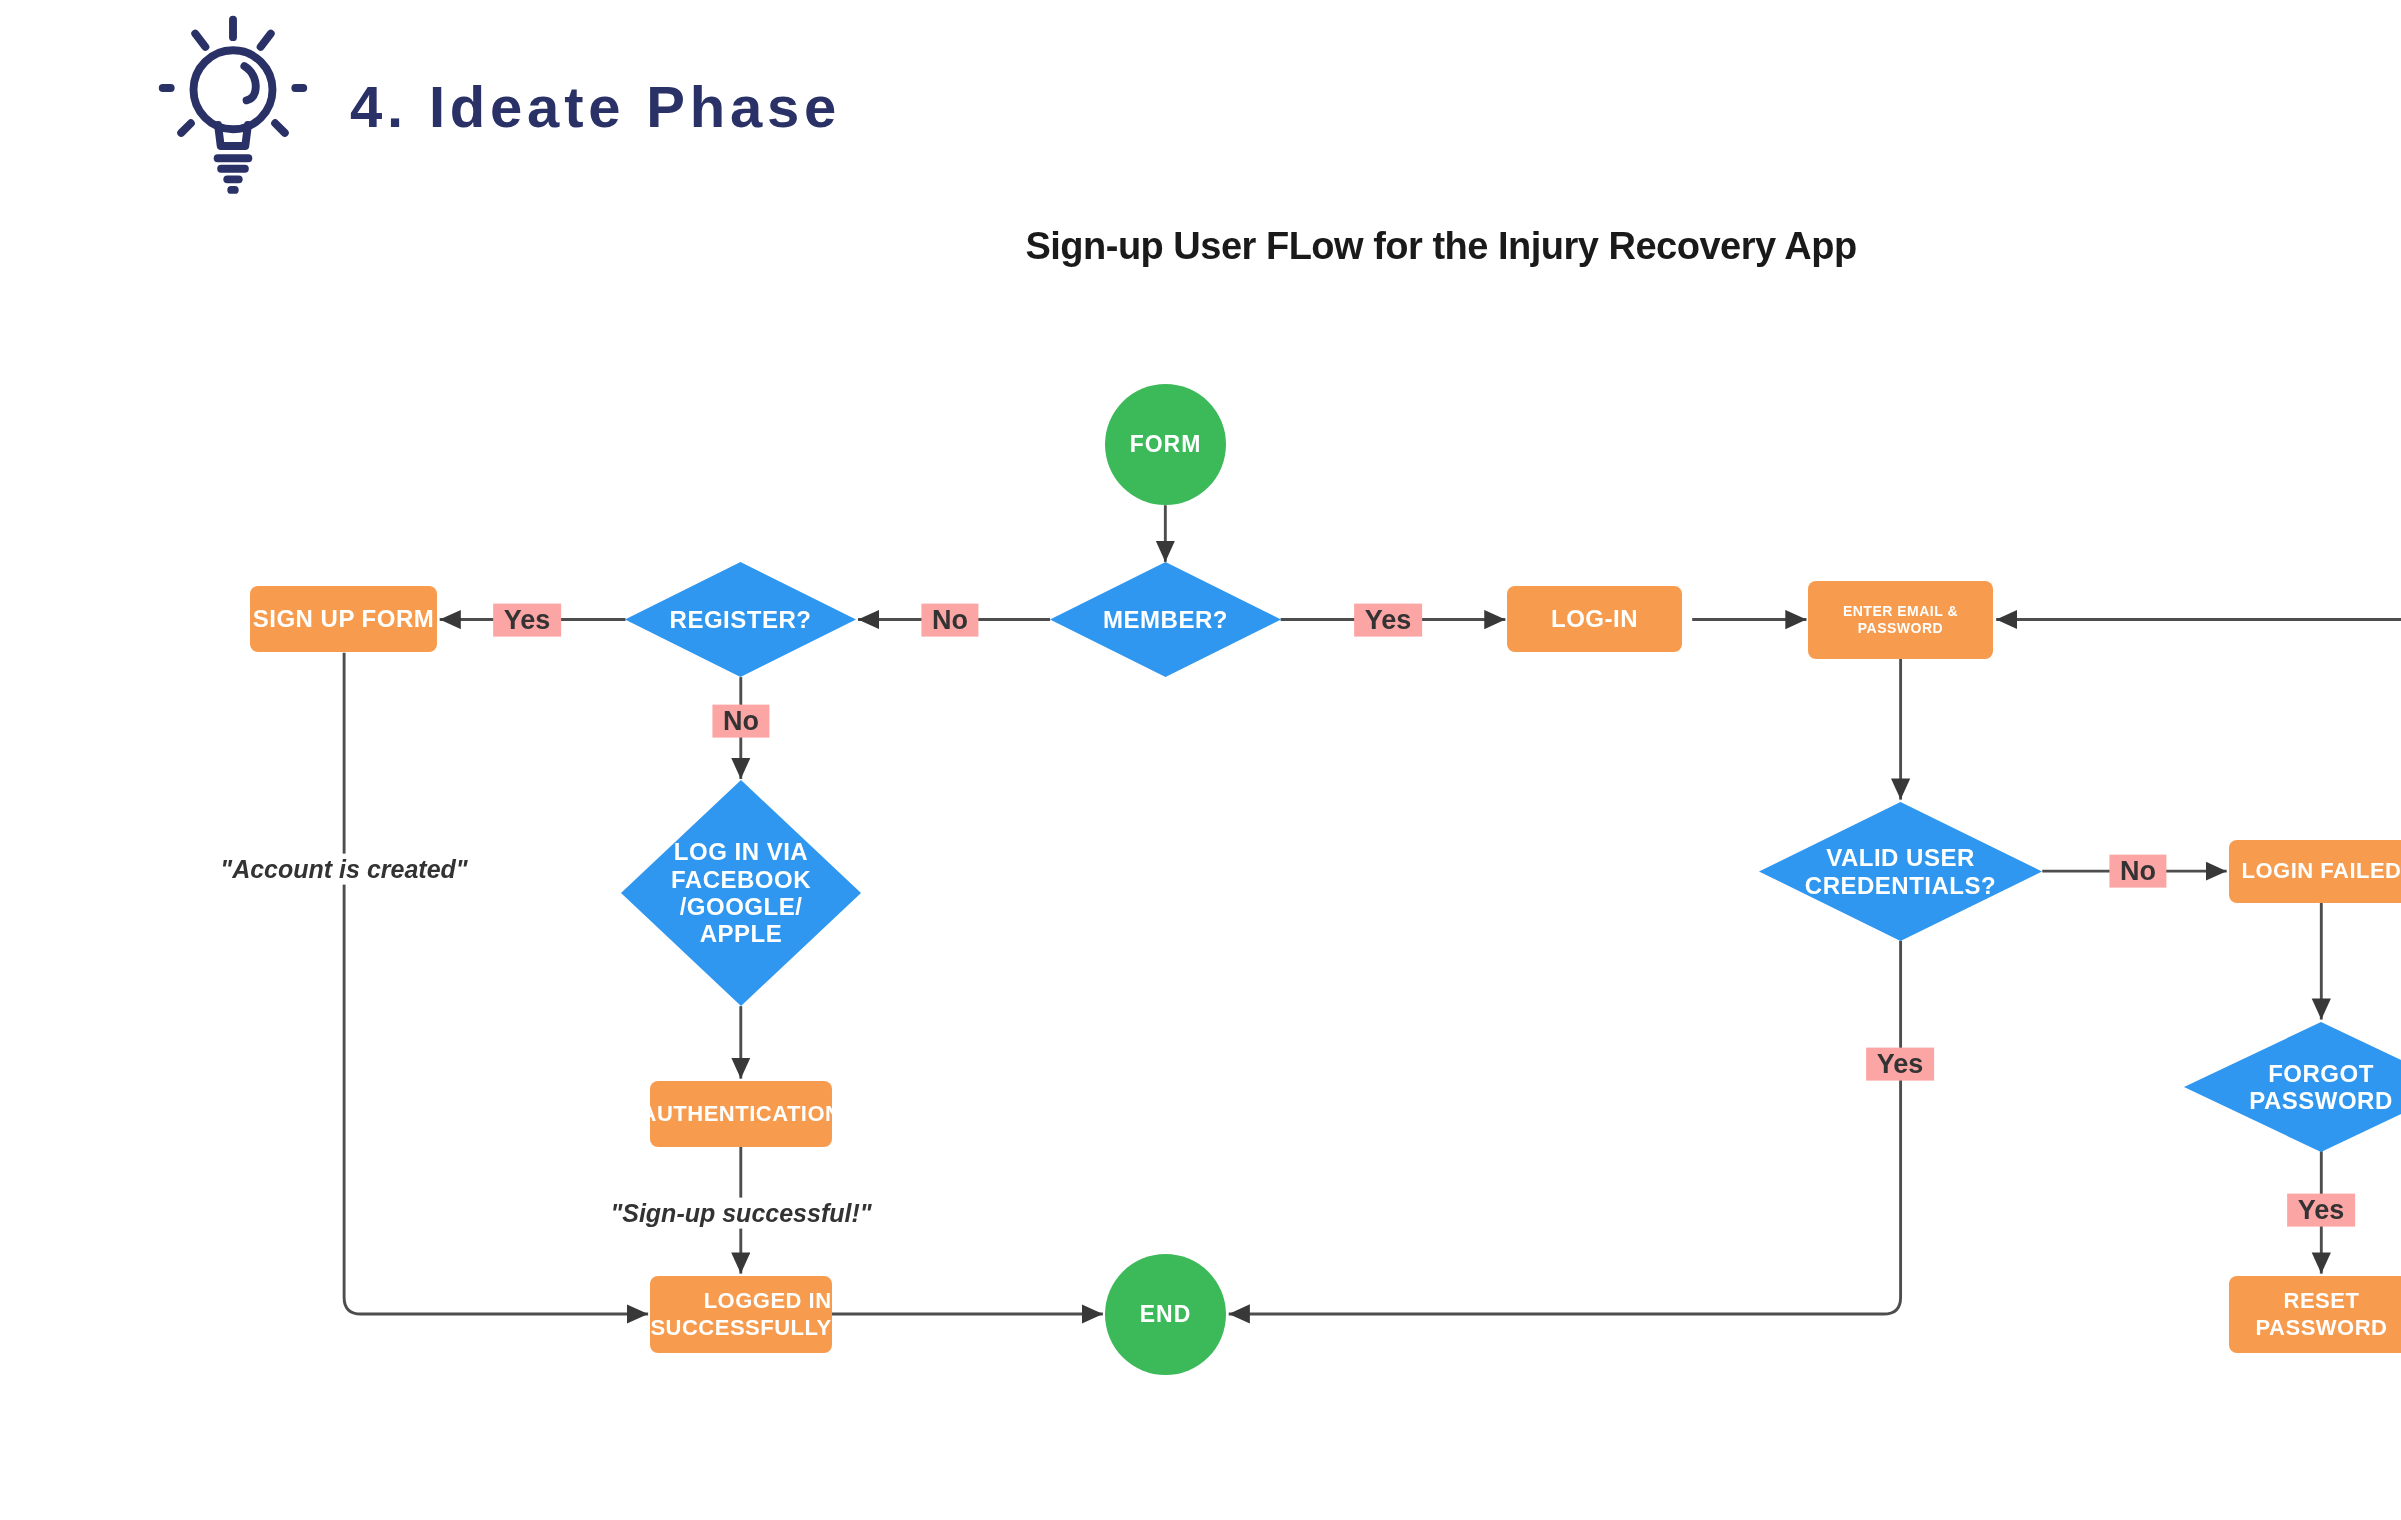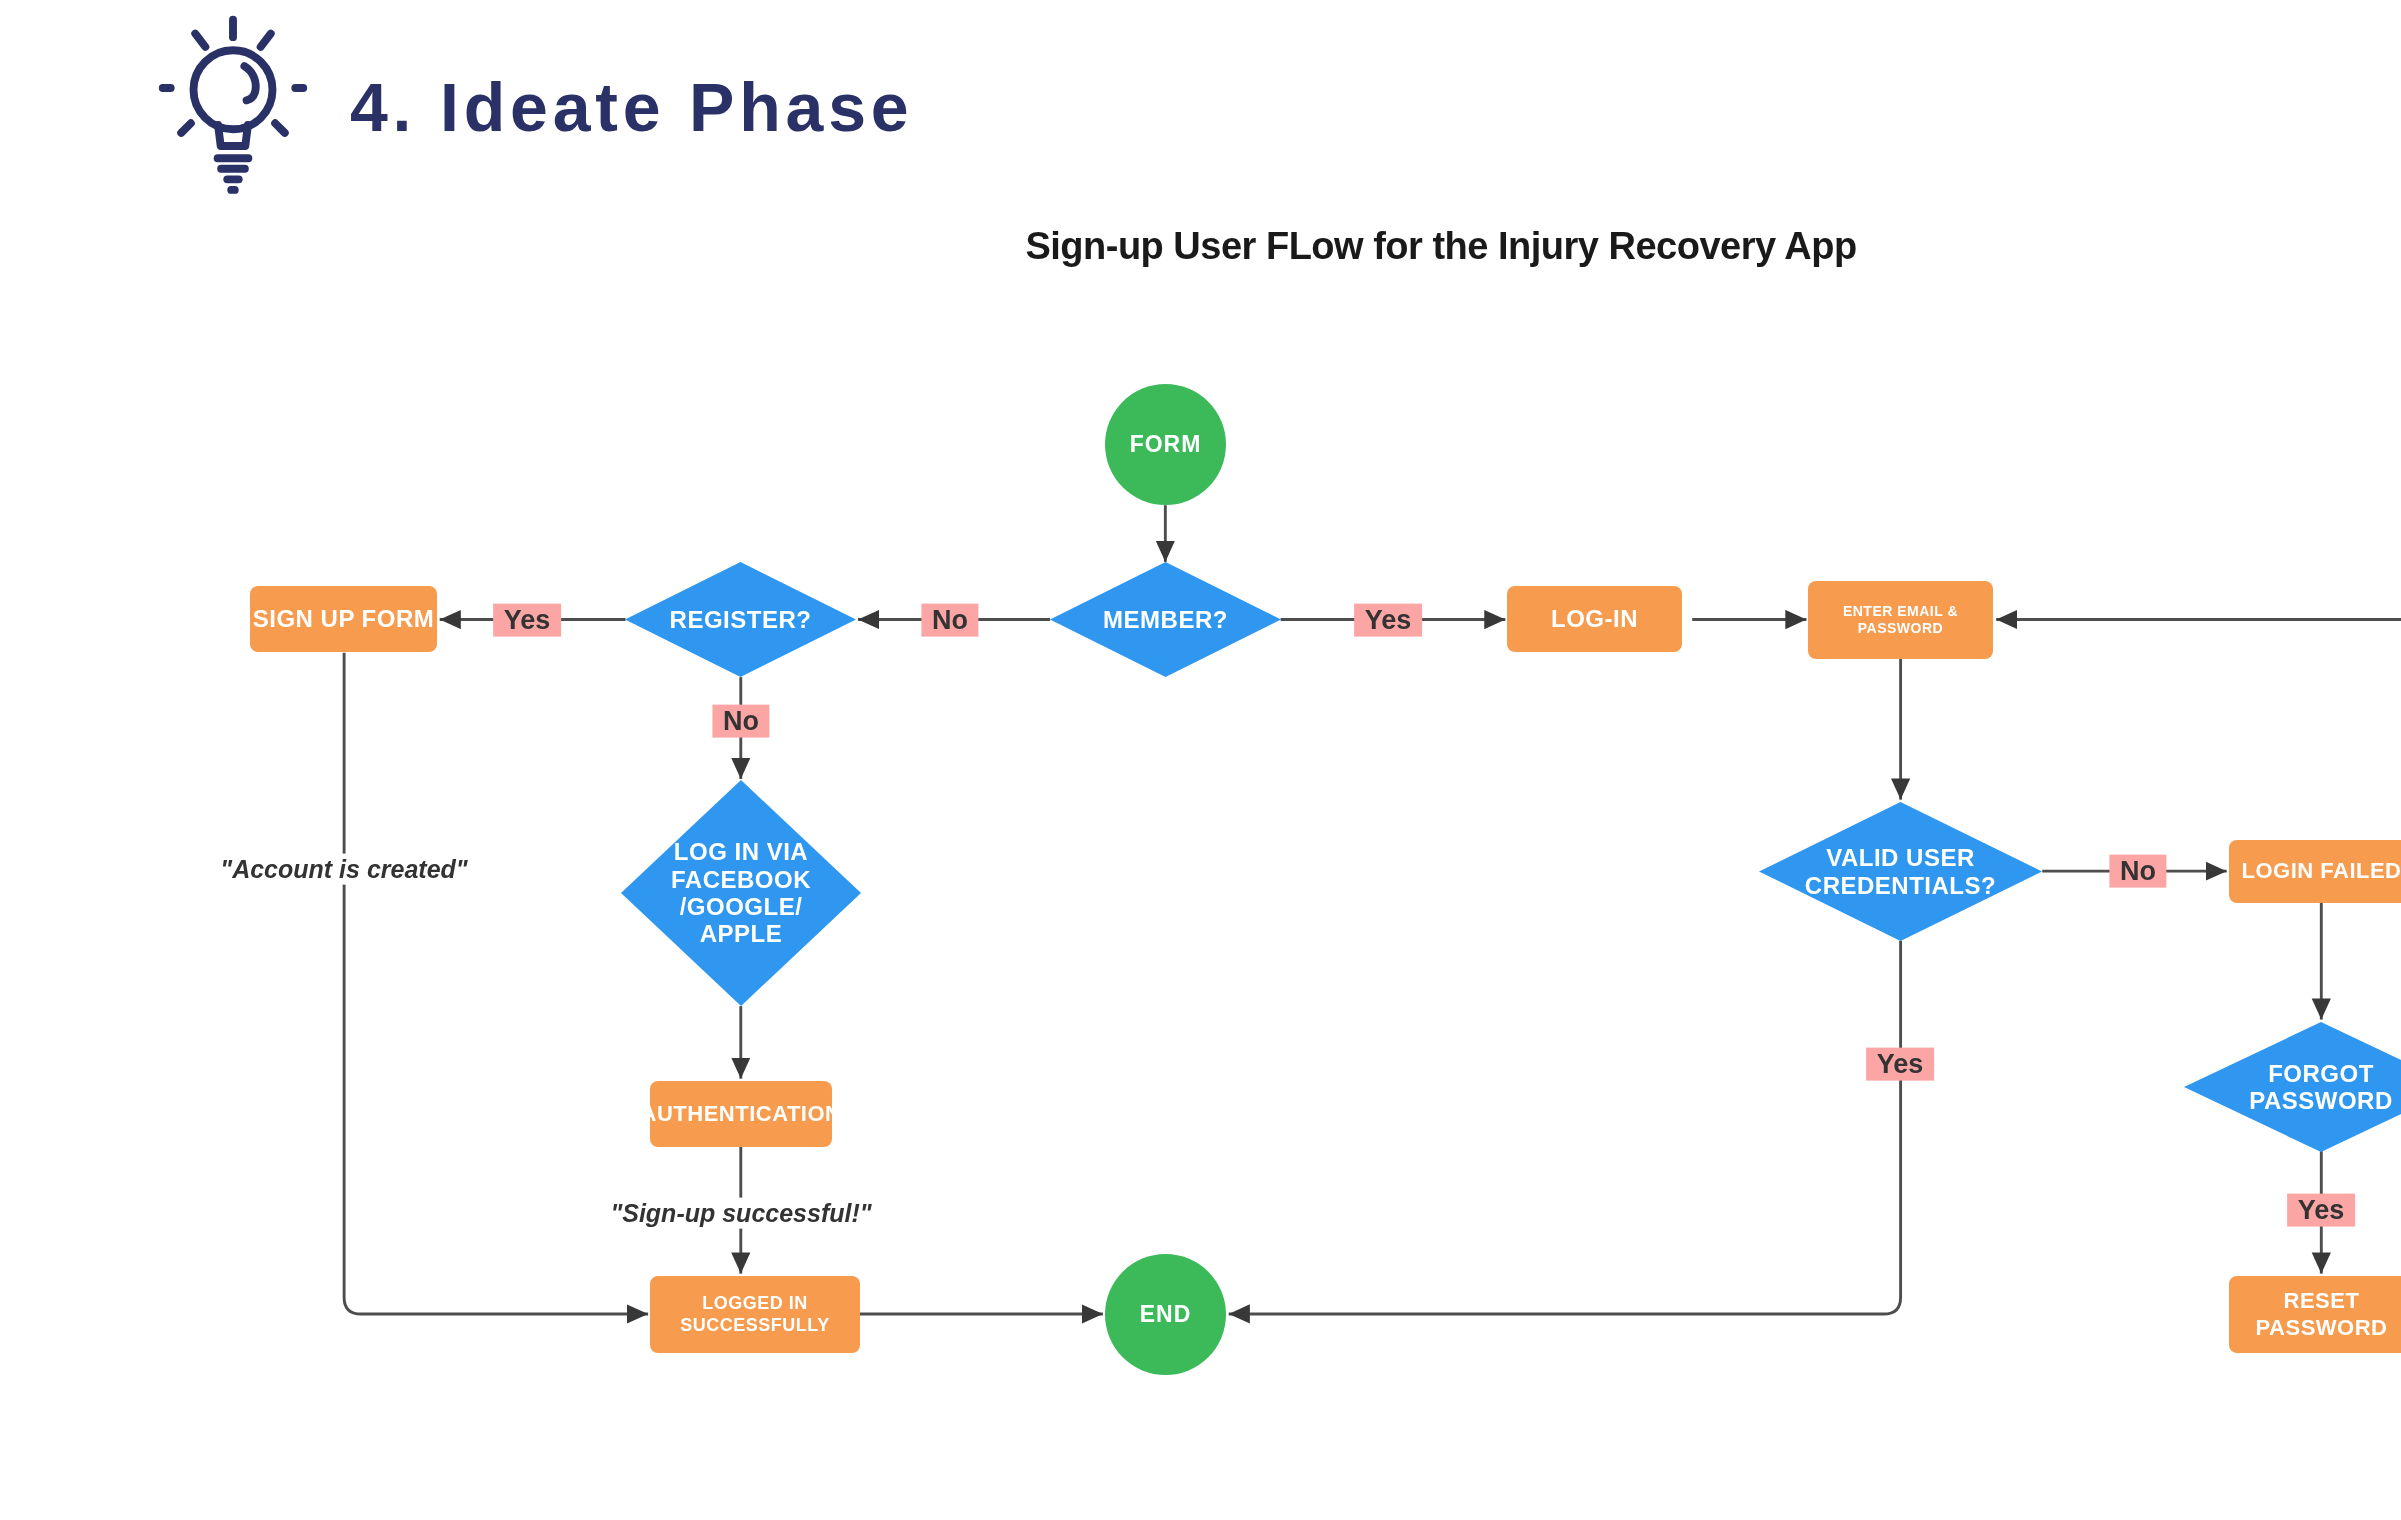--- a/index.html
+++ b/index.html
@@ -13,21 +13,21 @@
     --node-blue:#2F97F0;
     --node-green:#3CBA5A;
     --connector:#4D4D4D;
     --label-text:#333333;
   }
 
   
   .header{position:absolute;left:154px;top:14.4px;display:flex;align-items:center;gap:38px;}
   .header svg{display:block;}
   .page-title{
-    margin:0;font-size:68px;font-weight:600;color:var(--title-navy);
+    margin:0;font-size:58px;font-weight:600;color:var(--title-navy);
     letter-spacing:4.8px;line-height:1;white-space:nowrap;text-align:center;
   }
 
   
   .diagram-title{
     position:absolute;left:0;right:0;top:225px;text-align:center;
     font-size:38px;font-weight:bold;color:#1a1a1a;letter-spacing:-0.5px;
   }
 
   
@@ -123,21 +123,21 @@
 <div class="node box" style="left:1808px;top:581px;width:185px;height:78px;font-size:14px;">ENTER EMAIL &amp;
 PASSWORD</div>
 
 <div class="node diamond" style="left:621px;top:780px;width:240px;height:226px;">LOG IN VIA
 FACEBOOK
 /GOOGLE/
 APPLE</div>
 
 <div class="node box" style="left:650px;top:1081px;width:182px;height:66px;font-size:22px;">AUTHENTICATION</div>
 
-<div class="node box" style="left:650px;top:1276px;width:210px;height:77px;font-size:18px;">LOGGED IN
+<div class="node box" style="left:650px;top:1276px;width:182px;height:77px;font-size:22px;text-align:right;">LOGGED IN
 SUCCESSFULLY</div>
 
 <div class="node circle" style="left:1105px;top:1254px;width:121px;height:121px;">END</div>
 
 <div class="node diamond" style="left:1759px;top:802px;width:283px;height:139px;">VALID USER
 CREDENTIALS?</div>
 
 <div class="node box" style="left:2229px;top:840px;width:185px;height:63px;font-size:22px;">LOGIN FAILED</div>
 
 <div class="node diamond" style="left:2184px;top:1022px;width:274px;height:130px;">FORGOT

